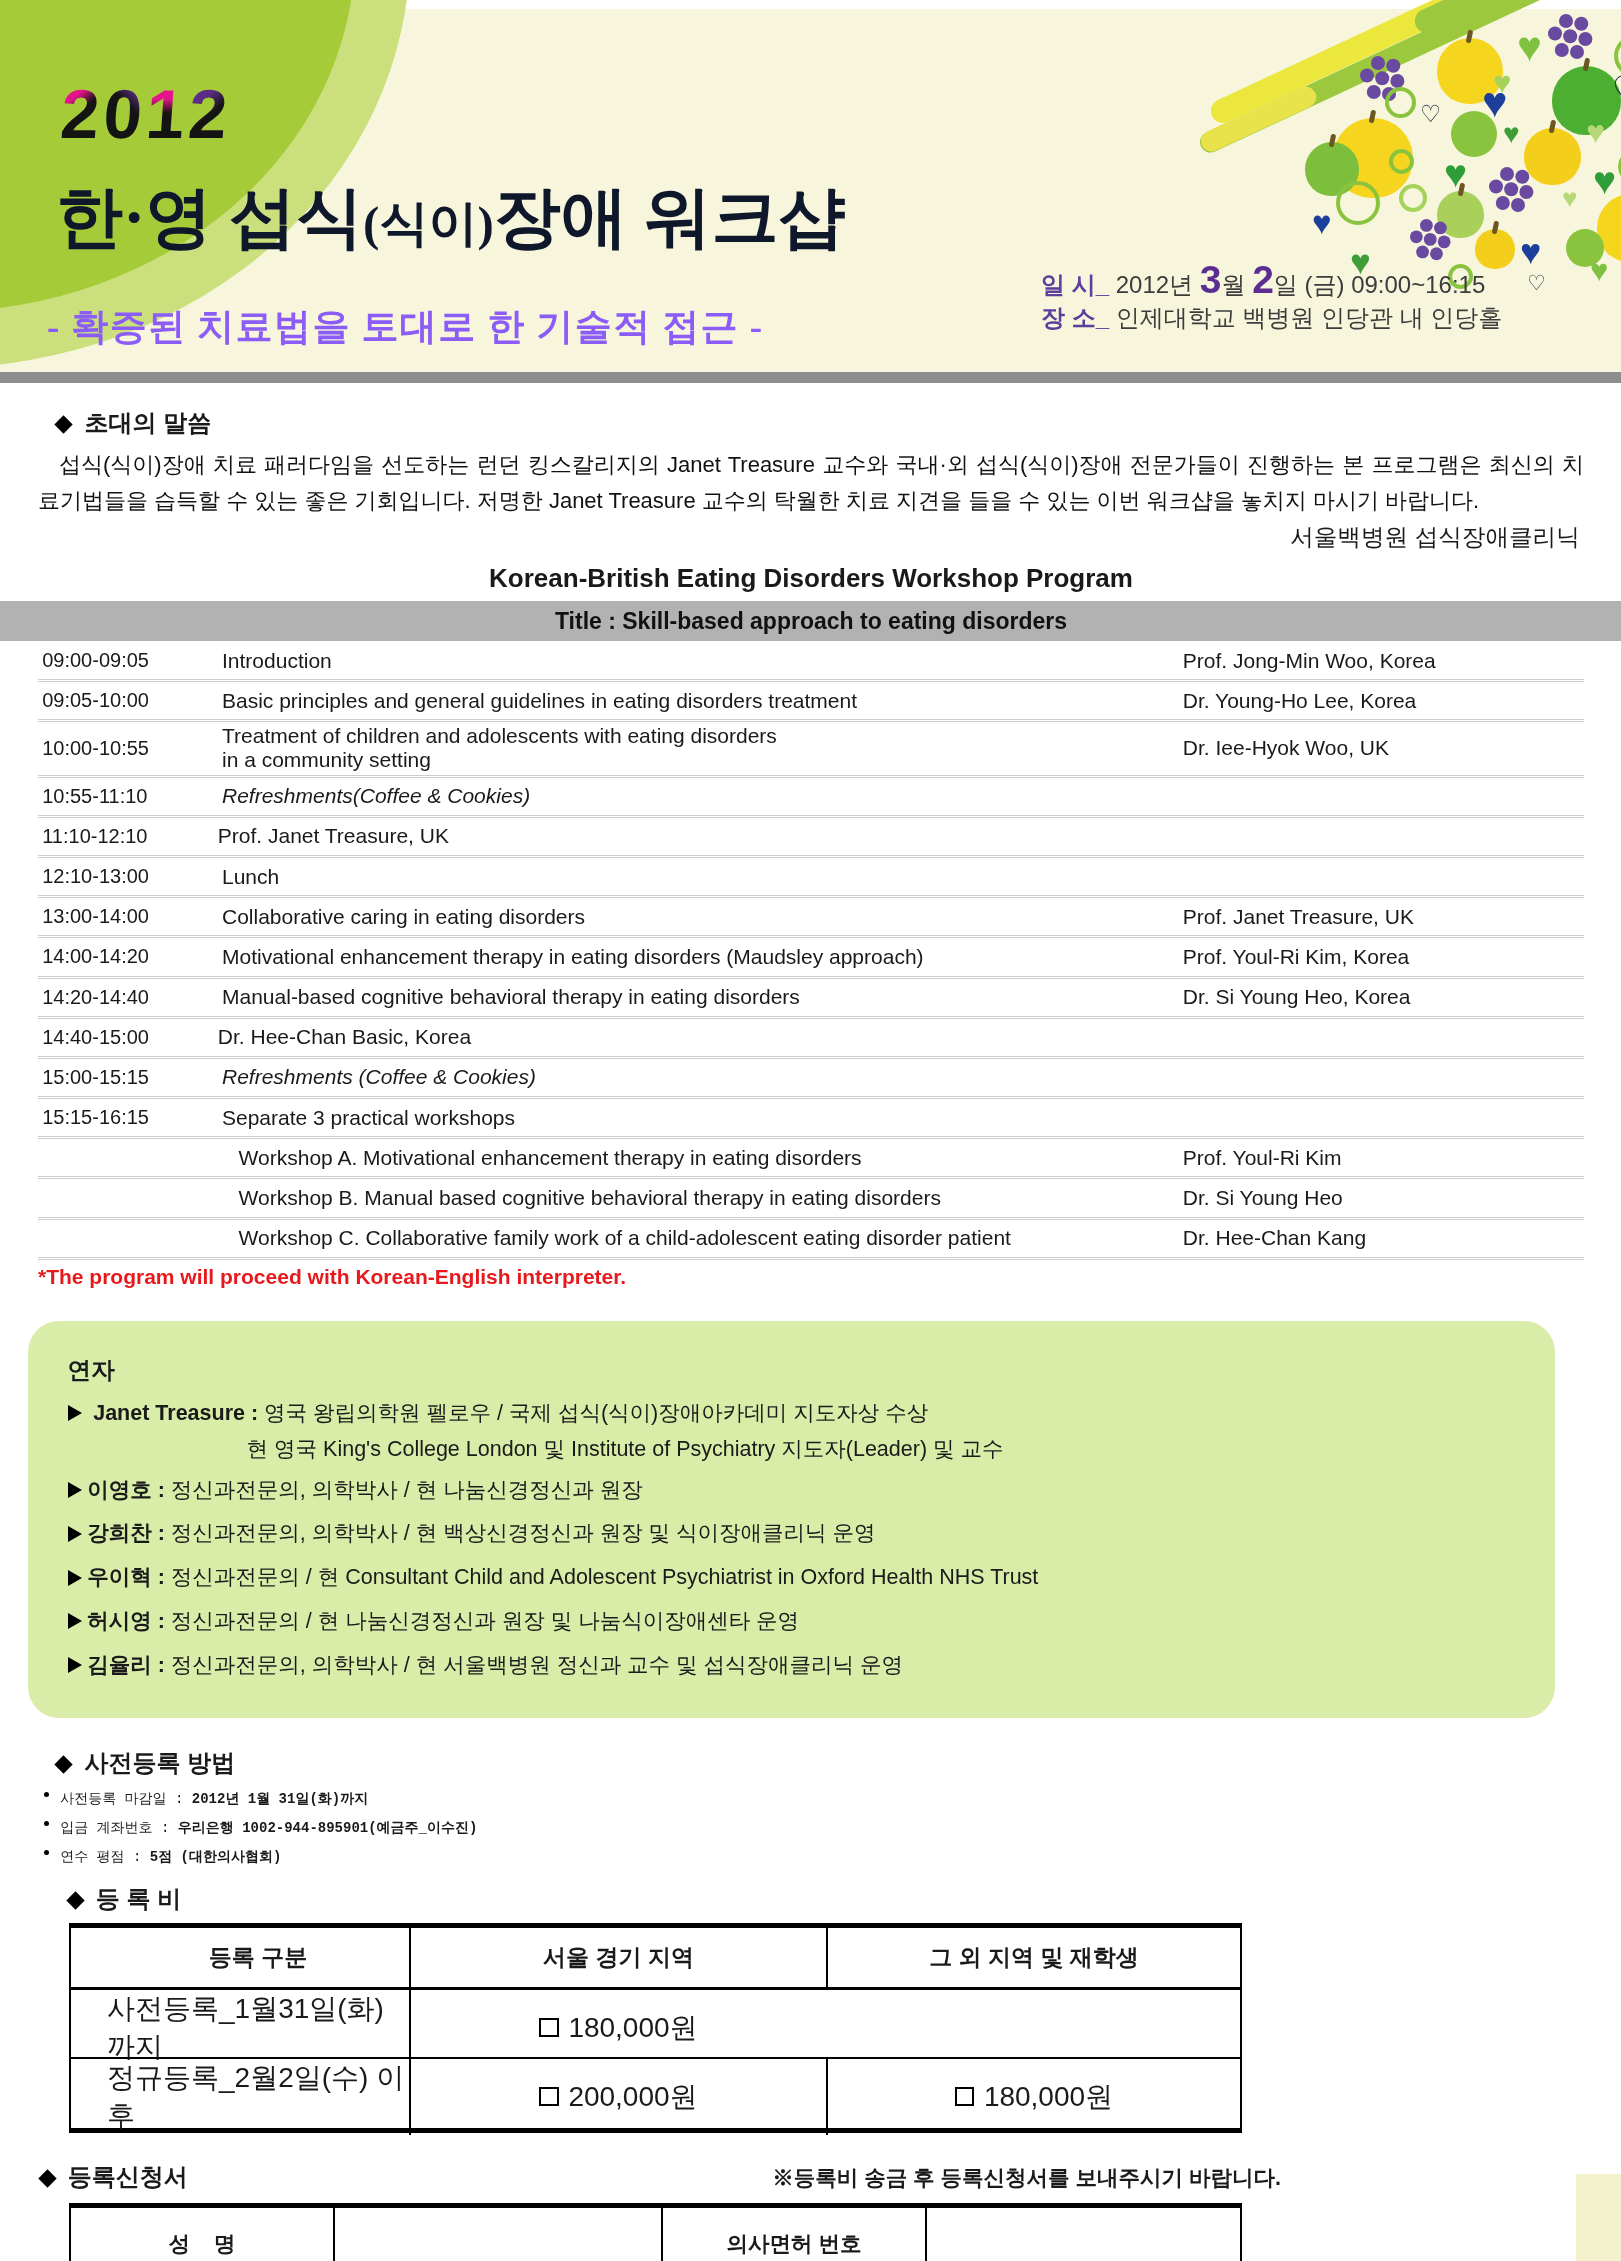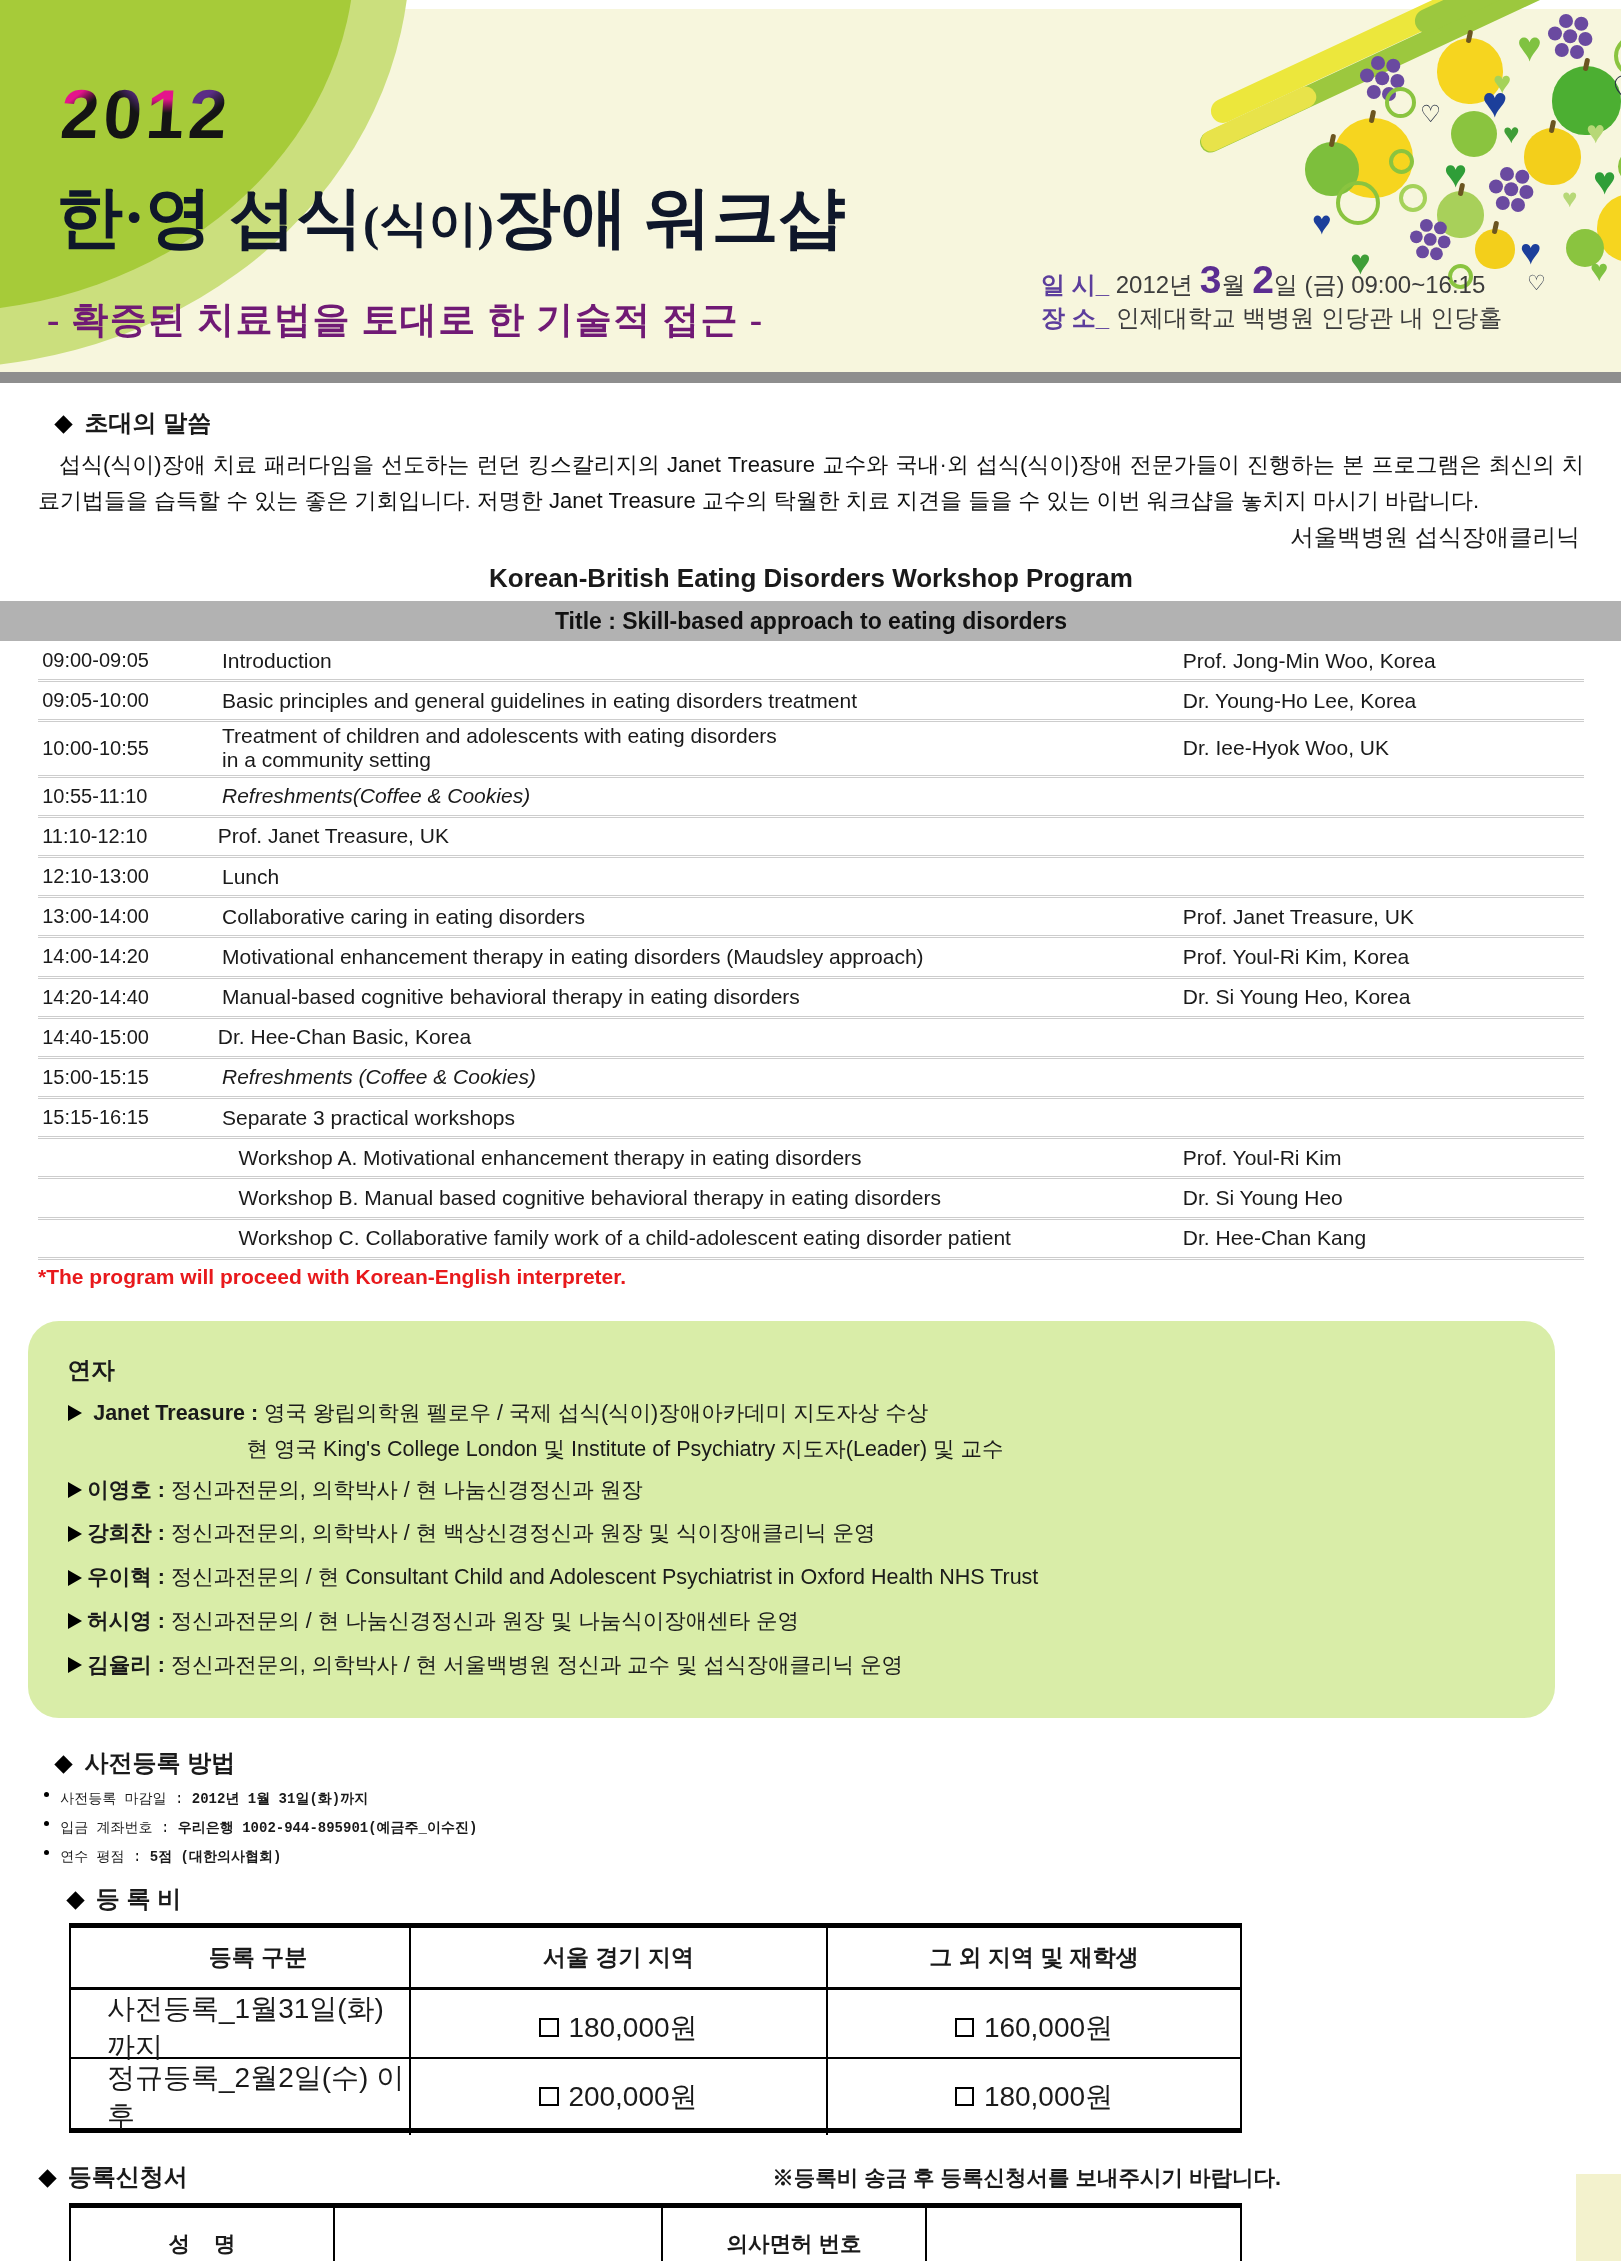--- a/index.html
+++ b/index.html
@@ -22,21 +22,21 @@
     box-shadow:15.3px 2.8px 0 currentColor,-11px 12.5px 0 currentColor,4.2px 15.3px 0 currentColor,19.4px 18px 0 currentColor,-4.2px 29px 0 currentColor,11px 31px 0 currentColor;}
   .htext{position:absolute;z-index:3;}
   .year{left:61px;top:75px;font-size:69px;font-weight:800;letter-spacing:4.2px;transform:skewX(-4deg);}
   .year span{background-clip:text;-webkit-background-clip:text;color:transparent;}
   .y1{background-image:linear-gradient(140deg,#e5148b 0%,#e5148b 28%,#141414 45%);}
   .y2{background-image:linear-gradient(220deg,#5b2d86 0%,#5b2d86 22%,#141414 40%);}
   .y3{background-image:linear-gradient(180deg,#e5148b 0%,#e5148b 30%,#141414 48%);}
   .y4{background-image:linear-gradient(140deg,#5b2d86 0%,#5b2d86 30%,#141414 50%);}
   .main-title{left:56px;top:172px;width:986px;font-size:67px;font-weight:700;color:#0f172a;font-family:"Liberation Serif", serif;white-space:pre;}
   .main-title .paren{font-size:49px;}
-  .subtitle{left:47px;top:295px;width:930px;font-size:37px;font-weight:600;color:#701a75;font-family:"Liberation Serif", serif;letter-spacing:1.4px;white-space:pre;}
+  .subtitle{left:47px;top:302px;width:930px;font-size:37px;font-weight:600;color:#8b5cf6;font-family:"Liberation Serif", serif;letter-spacing:1.4px;white-space:pre;}
   .when{left:1041px;top:258px;font-size:24px;color:#3c3c3c;white-space:pre;}
   .where{left:1041px;top:302px;font-size:24px;color:#3c3c3c;white-space:pre;}
   .dlabel{color:#5c3e9c;font-weight:700;}
   .bignum{color:#5b2d91;font-size:39px;font-weight:700;}
   .graybar{position:absolute;top:372px;left:0;width:100%;height:11px;background:#8e8e8e;}
 
   
   .content{position:absolute;top:383px;left:0;width:1622px;padding:0 38px;box-sizing:border-box;}
   .dia{display:inline-block;width:13px;height:13px;background:#000;transform:rotate(45deg);margin:0 14px 0 2.8px;}
   .sec-head{font-size:24px;font-weight:700;white-space:pre;}
@@ -261,24 +261,20 @@
         <div>등록 구분</div>
         <div>서울 경기 지역</div>
         <div>그 외 지역 및 재학생</div>
       </div>
       <div class="fr fbody sep">
         <div>사전등록_1월31일(화)까지</div>
         <div>
             <span class="cb"></span>
             <span>180,000원</span>
           </div>
-        <div>
-            <span class="cb"></span>
-            <span>160,000원</span>
-          </div>
       </div>
       <div class="fr fbody">
         <div>정규등록_2월2일(수) 이후</div>
         <div>
             <span class="cb"></span>
             <span>200,000원</span>
           </div>
         <div>
             <span class="cb"></span>
             <span>180,000원</span>

